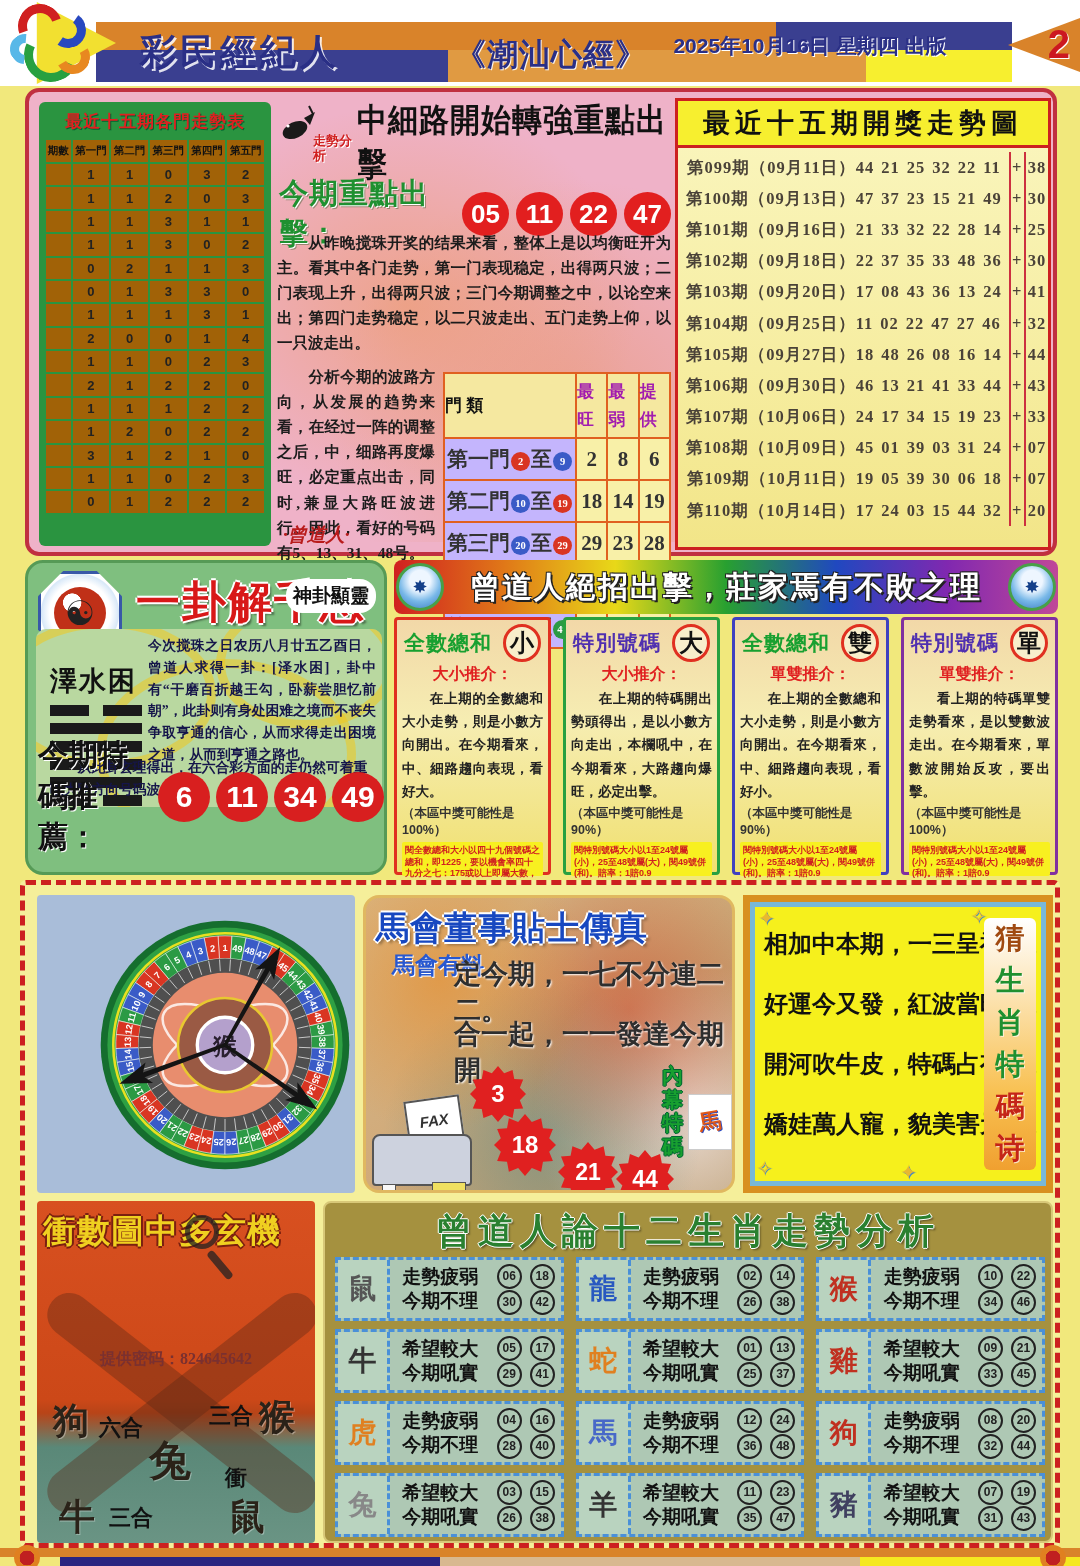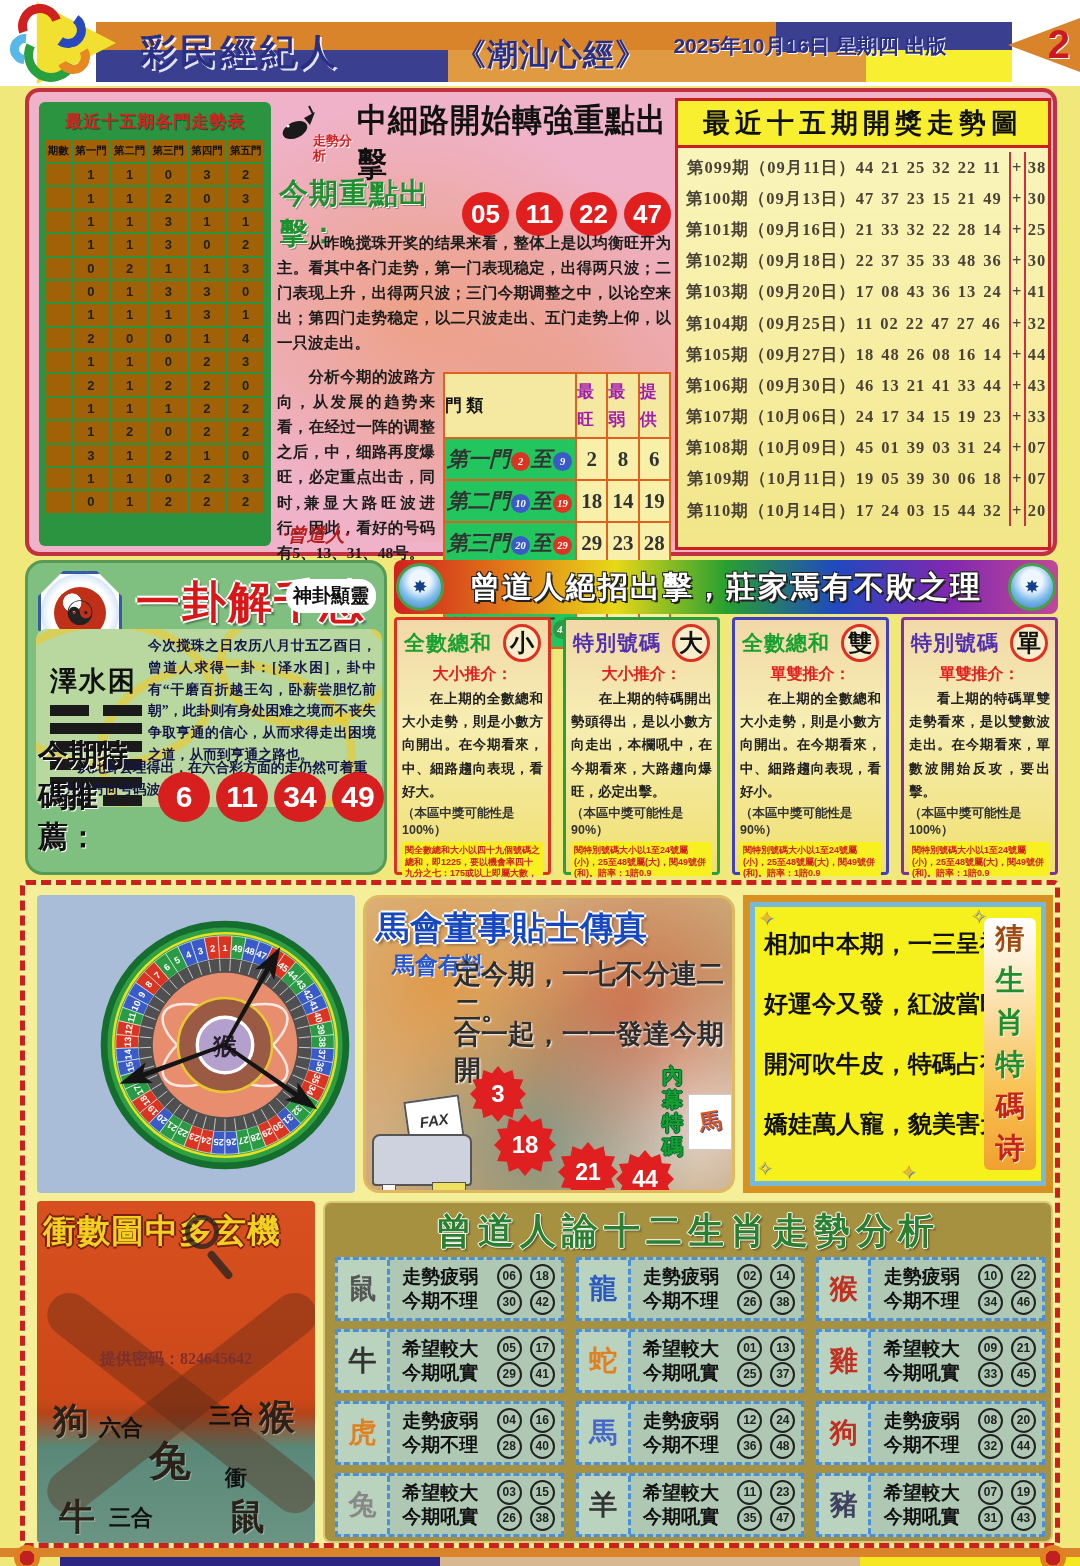--- a/index.html
+++ b/index.html
@@ -68,22 +68,22 @@
   .mid-p1 .ind, .mid-p2 .ind { display:inline-block; width:2em; }
   .mid-p2 { position:absolute; left:0; top:268px; width:394px; font-family:"Liberation Serif",serif;
               font-size:15.5px; font-weight:bold; color:#1c1c1c; line-height:1.62; text-align:justify; }
   .gate-tbl { float:right; width:228px; margin:8px 0 2px 8px; border-collapse:collapse;
               border:2px solid #e06020; background:#f8f0a8; }
   .gate-tbl th { font-size:17px; font-weight:900; color:#a21caf; background:#f5e8a0;
               border:2px solid #e06020; padding:4px 0; }
   .gate-tbl th:first-child { color:#111; }
   .gate-tbl td { border:2px solid #e06020; text-align:center; font-size:21px; font-weight:900;
               color:#333; padding:3px 0; }
-  .gate-lab { background:#22c55e; font-size:11px; font-weight:900; color:#b04010;
-              font-style:italic; white-space:nowrap; padding:0 2px !important; }
+  .gate-lab { background:#c4b5fd; font-size:11px; font-weight:900; color:#b04010;
+              white-space:nowrap; padding:0 2px !important; }
   .circ { display:inline-flex; width:19px; height:19px; border-radius:50%; color:#fff;
           font-size:10.5px; font-weight:900; align-items:center; justify-content:center;
           vertical-align:middle; margin:0 1px; }
   .sig { position:absolute; left:6px; bottom:4px; font-family:"Liberation Serif",serif;
           font-size:19px; font-weight:900; font-style:italic; color:#b91c1c; }
 
   .right-chart { position:absolute; left:646px; top:6px; width:376px; height:452px;
               background:linear-gradient(180deg,#faf6c0,#f6eda0 60%,#f2e588);
               border:3px solid #cc2020; }
   .rc-title { background:#f7ef2f; border-bottom:3px solid #cc2020; text-align:center;

